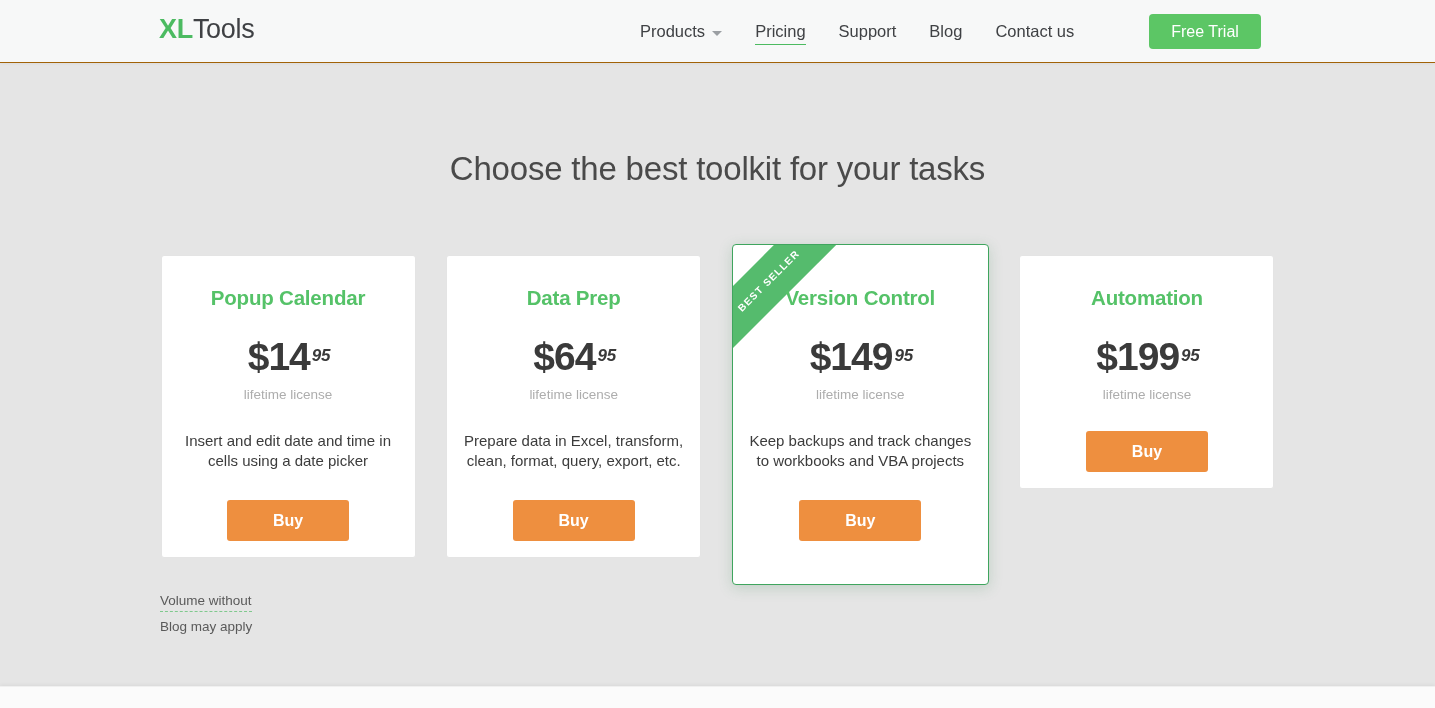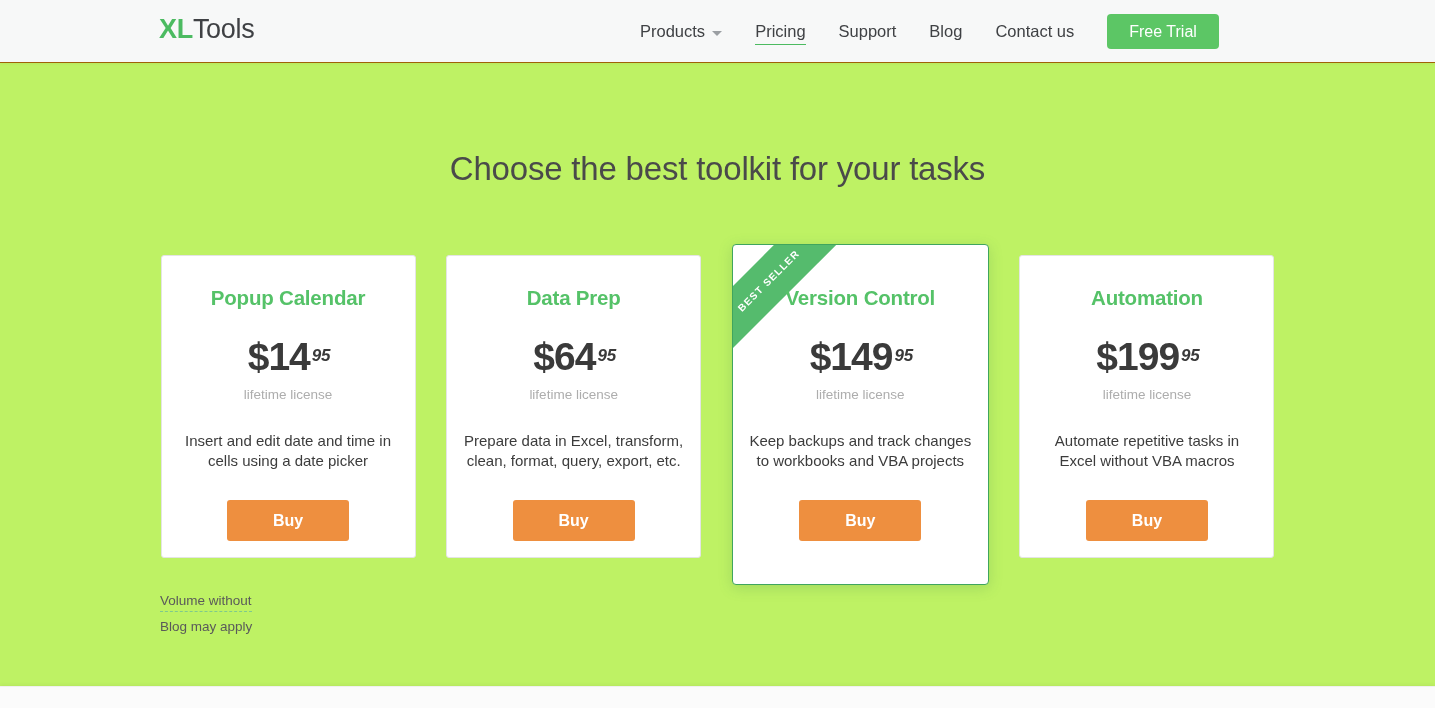--- a/index.html
+++ b/index.html
@@ -93,28 +93,29 @@
     background: #5cc665;
     color: #ffffff;
     font-size: 16px;
     border: none;
     border-radius: 4px;
     padding: 0 22px;
     height: 35px;
     line-height: 35px;
     cursor: pointer;
     font-family: inherit;
+    margin-left: 42px;
     white-space: nowrap;
   }
 
   
   .page {
     position: relative;
     height: 645px;
-    background: #bef264;
+    background: #e5e5e5;
     overflow: hidden;
   }
 
   .page-title {
     text-align: center;
     font-size: 33px;
     font-weight: 400;
     color: #4a4a4a;
     letter-spacing: -0.2px;
     margin-top: 87px;
@@ -344,21 +345,20 @@
       <div class="card-desc">Keep backups and track changes to workbooks and VBA projects</div>
       <button class="buy-btn">Buy</button>
     </article>
 
     <article class="card">
       <div class="card-title">Automation</div>
       <div class="price">
         <span class="price-main">$199</span><span class="price-cents">95</span>
       </div>
       <div class="price-note">lifetime license</div>
-      <div class="card-desc">Automate repetitive tasks in Excel without VBA macros</div>
       <button class="buy-btn">Buy</button>
     </article>
 
   </section>
 
   <div class="footnotes">
     <div class="volume-discount">Volume without</div>
     <div class="taxes-note">Blog may apply</div>
   </div>
 

